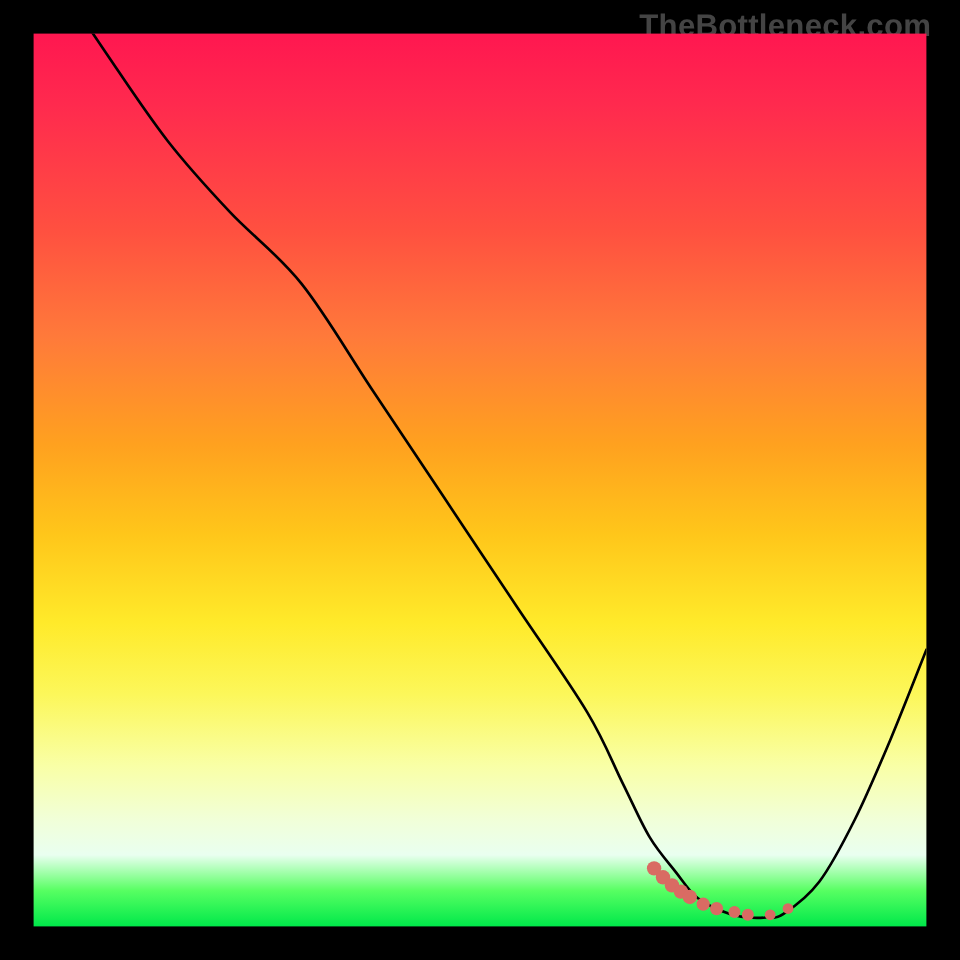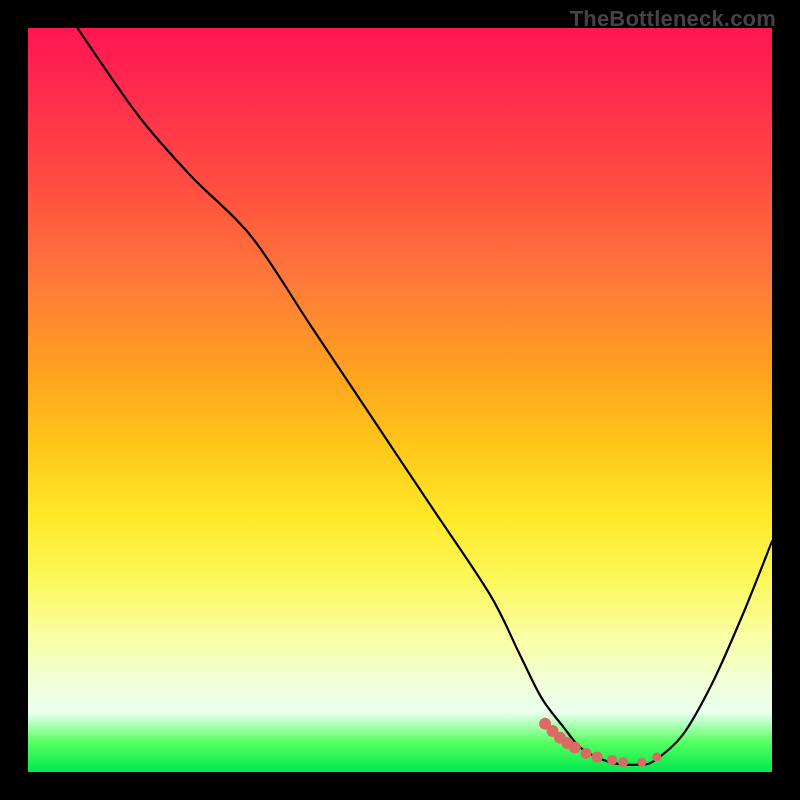--- a/index.html
+++ b/index.html
@@ -3,21 +3,21 @@
 <meta charset="utf-8">
 <style>
   * { margin: 0; padding: 0; box-sizing: border-box; }
   html, body { width: 800px; height: 800px; overflow: hidden; background: #000; }
   .outer { width: 800px; height: 800px; background: #000; position: relative; }
   .watermark {
     position: absolute;
     top: 6px;
     right: 24px;
     font-family: Arial, Helvetica, sans-serif;
-    font-size: 22px;
+    font-size: 26px;
     font-weight: 600;
     color: #444;
     letter-spacing: 0.2px;
   }
   .plot {
     position: absolute;
     left: 28px;
     top: 28px;
     width: 744px;
     height: 744px;

